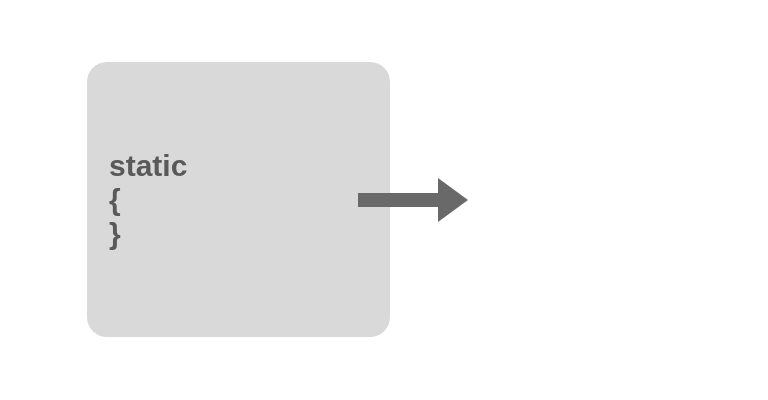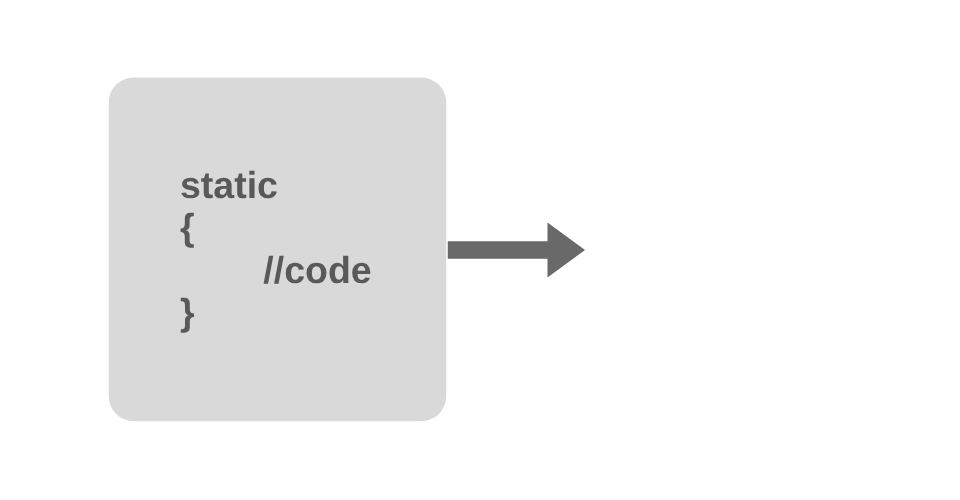--- a/index.html
+++ b/index.html
@@ -17,27 +17,27 @@
     overflow: hidden;
   }
   .canvas {
     position: relative;
     width: 768px; height: 400px;
     background: var(--background);
   }
   .code-box {
     position: absolute;
     left: 87px; top: 62px;
-    width: 270px; height: 275px;
+    width: 303px; height: 275px;
     background: var(--box-fill);
     border-radius: 20px;
     display: flex;
     flex-direction: column;
     justify-content: center;
-    padding-left: 57px;
+    padding-left: 22px;
   }
   .code-line {
     font-weight: bold;
     font-size: 30px;
     line-height: 34px;
     color: var(--code-text);
     white-space: pre;
   }
   .arrow {
     position: absolute;
@@ -58,21 +58,20 @@
   }
 </style>
 </head>
 <body>
 
 <div class="canvas">
 
   <div class="code-box">
     <div class="code-line">static</div>
     <div class="code-line">{</div>
-    <div class="code-line">        //code</div>
     <div class="code-line">}</div>
   </div>
 
   <svg class="arrow" viewBox="0 0 110 44" aria-hidden="true">
     <polygon points="0,15 80,15 80,0 110,22 80,44 80,29 0,29"></polygon>
   </svg>
 
 
 </div>
 

